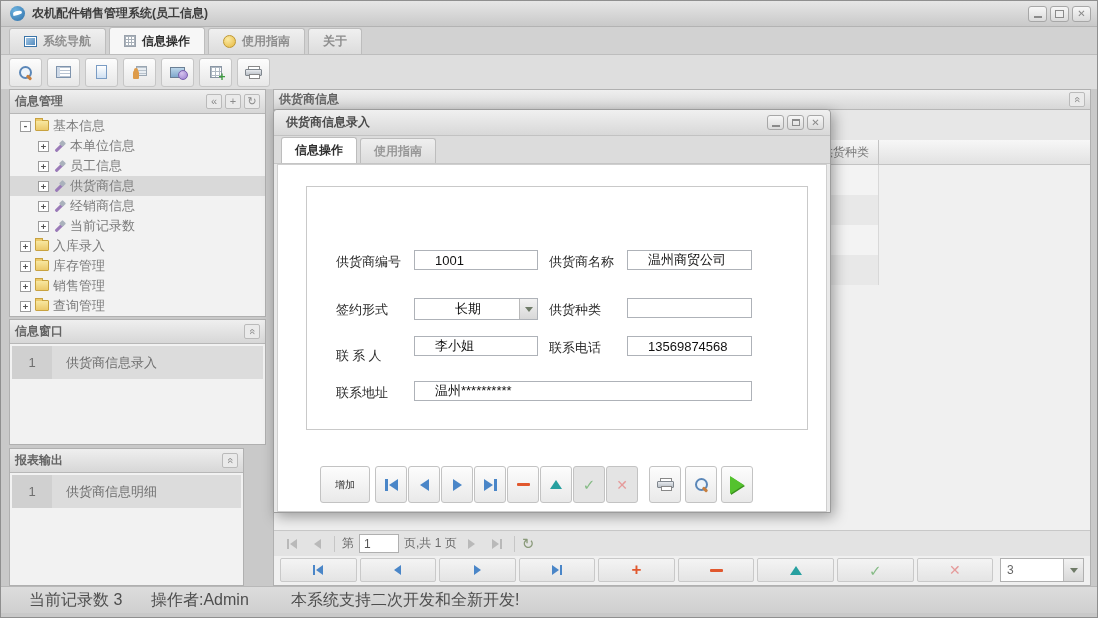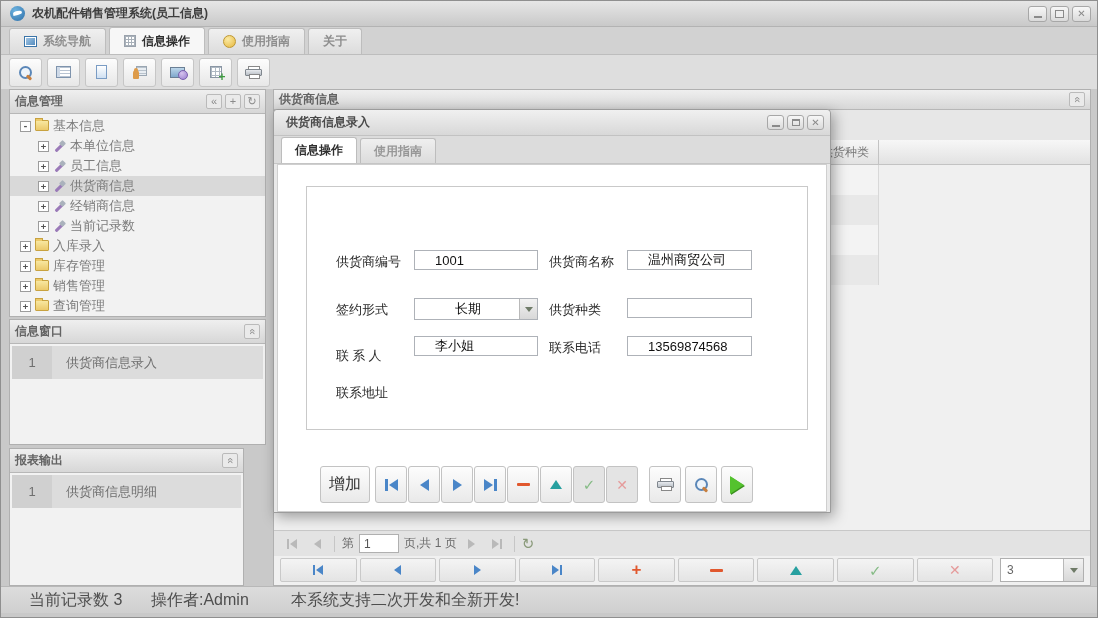--- a/index.html
+++ b/index.html
@@ -175,21 +175,21 @@
   .flabel{font-size:13px;color:#2b2b2b;position:absolute;top:3px;}
   .finput{position:absolute;height:20px;border:1px solid #aeb2b8;background:#fff;font-size:13px;color:#111;
     padding-left:20px;font-family:inherit;}
   .combo{position:absolute;height:22px;border:1px solid #aeb2b8;background:#fff;}
   .combo input{width:100%;height:100%;border:none;background:#fff;font-size:13px;color:#111;padding-left:5px;font-family:inherit;}
   .combo .dd-btn{width:18px;}
   .dd-arrow{width:0;height:0;border-left:4px solid transparent;border-right:4px solid transparent;border-top:5px solid #6f7b68;}
   .dlg-toolbar{position:absolute;left:0;right:0;top:301px;height:37px;display:flex;padding-left:42px;}
   .dbtn{width:32px;height:37px;border:1px solid #c3c3c3;border-radius:3px;background:linear-gradient(#fdfdfd,#e9e9e9);
     display:flex;align-items:center;justify-content:center;gap:1px;margin-right:1px;flex:none;}
-  .dbtn.txt{width:50px;font-size:16px;color:#333;margin-right:5px;}
+  .dbtn.txt{width:50px;font-size:10px;color:#333;margin-right:5px;}
   .dbtn.flat{background:#e4e4e4;}
   .gap10{width:10px;flex:none;}
   .gap3{width:3px;flex:none;}
 
   
   .statusbar{position:absolute;left:0;top:585px;width:100%;height:27px;
     background:linear-gradient(#dcdcdc,#cfcfcf);border-top:1px solid #b8b8b8;font-size:16px;color:#4e4e4e;}
   .statusbar span{position:absolute;top:0;line-height:26px;}
   .st1{left:28px;} .st2{left:150px;} .st3{left:290px;}
 </style>
@@ -487,20 +487,21 @@
         </span>
         <span class="flabel" style="left:242px;top:114px;">供货种类</span>
         <input class="finput" style="left: 320px; top: 111px; width: 125px;" readonly="" value="">
 
         <span class="flabel" style="left:29px;top:160px;font-family:Liberation Serif, serif;">联 系 人</span>
         <input class="finput" style="left: 107px; top: 149px; width: 124px;" readonly="" value="李小姐">
         <span class="flabel" style="left:242px;top:152px;">联系电话</span>
         <input class="finput" style="left: 320px; top: 149px; width: 125px;" readonly="" value="13569874568">
 
         <span class="flabel" style="left:29px;top:197px;">联系地址</span>
+        <input class="finput" style="left: 107px; top: 194px; width: 338px;" readonly="" value="温州**********">
       </div>
 
       <div class="dlg-toolbar">
         <div class="dbtn txt">增加</div>
         <div class="dbtn">
             <span class="vbar"></span>
             <span class="tri-l"></span>
           </div>
         <div class="dbtn">
             <span class="tri-l"></span>

